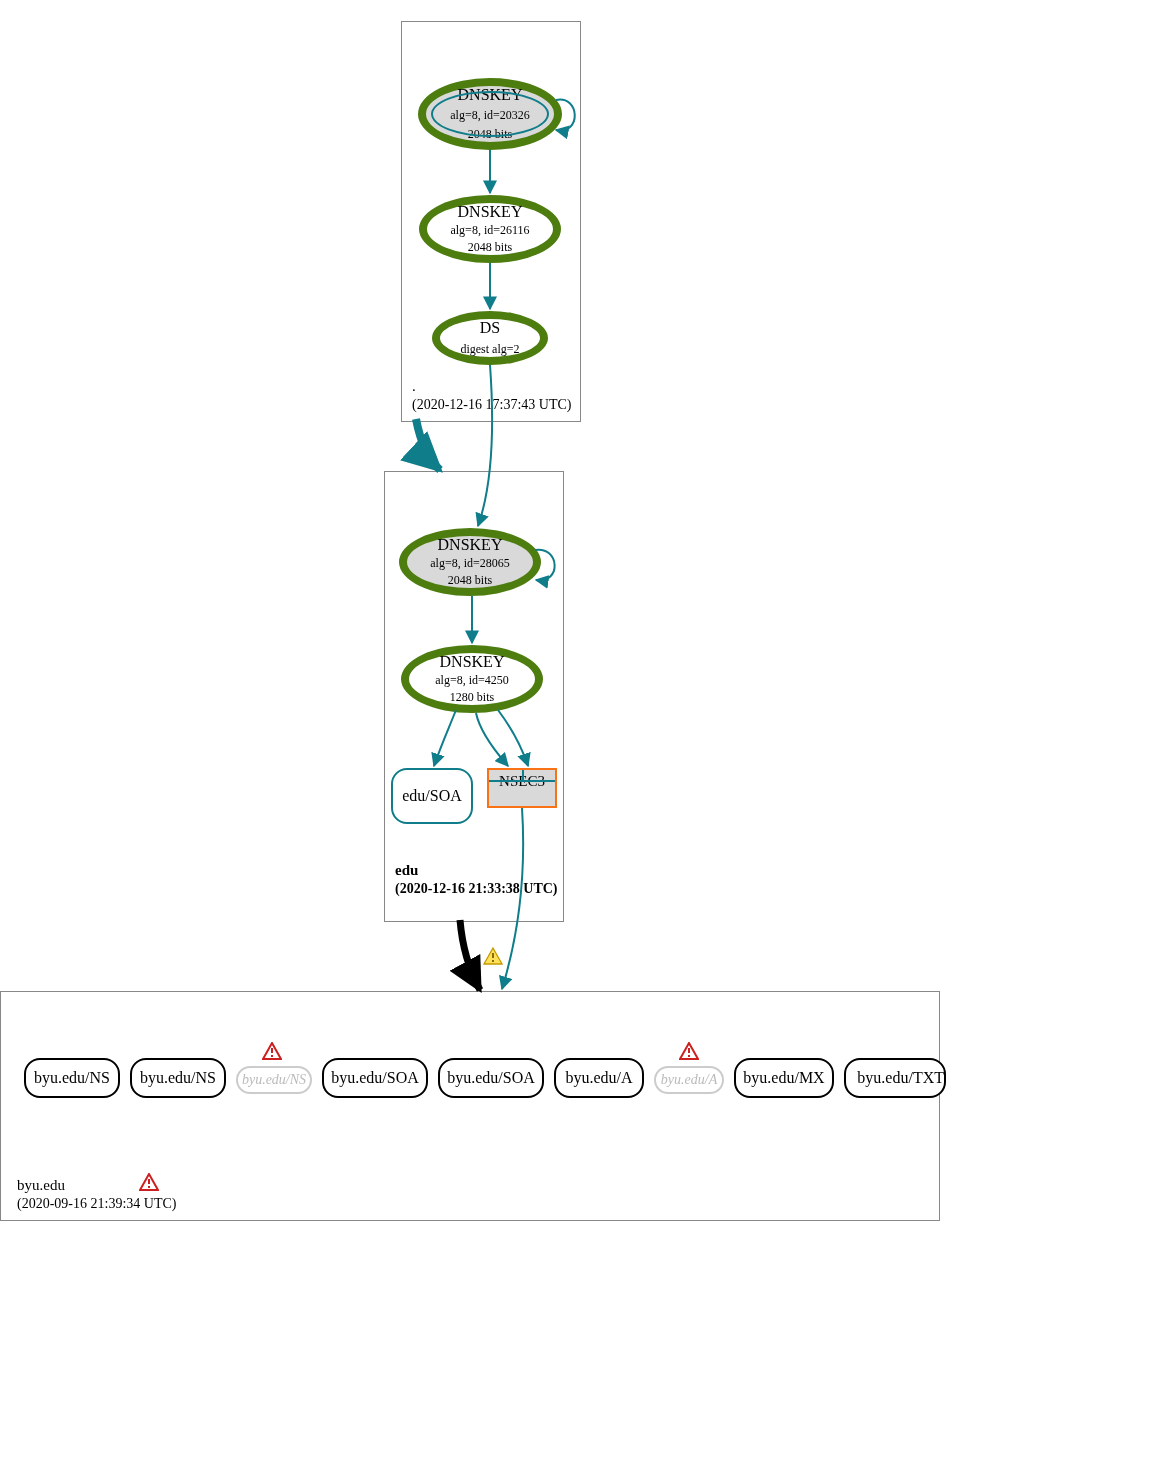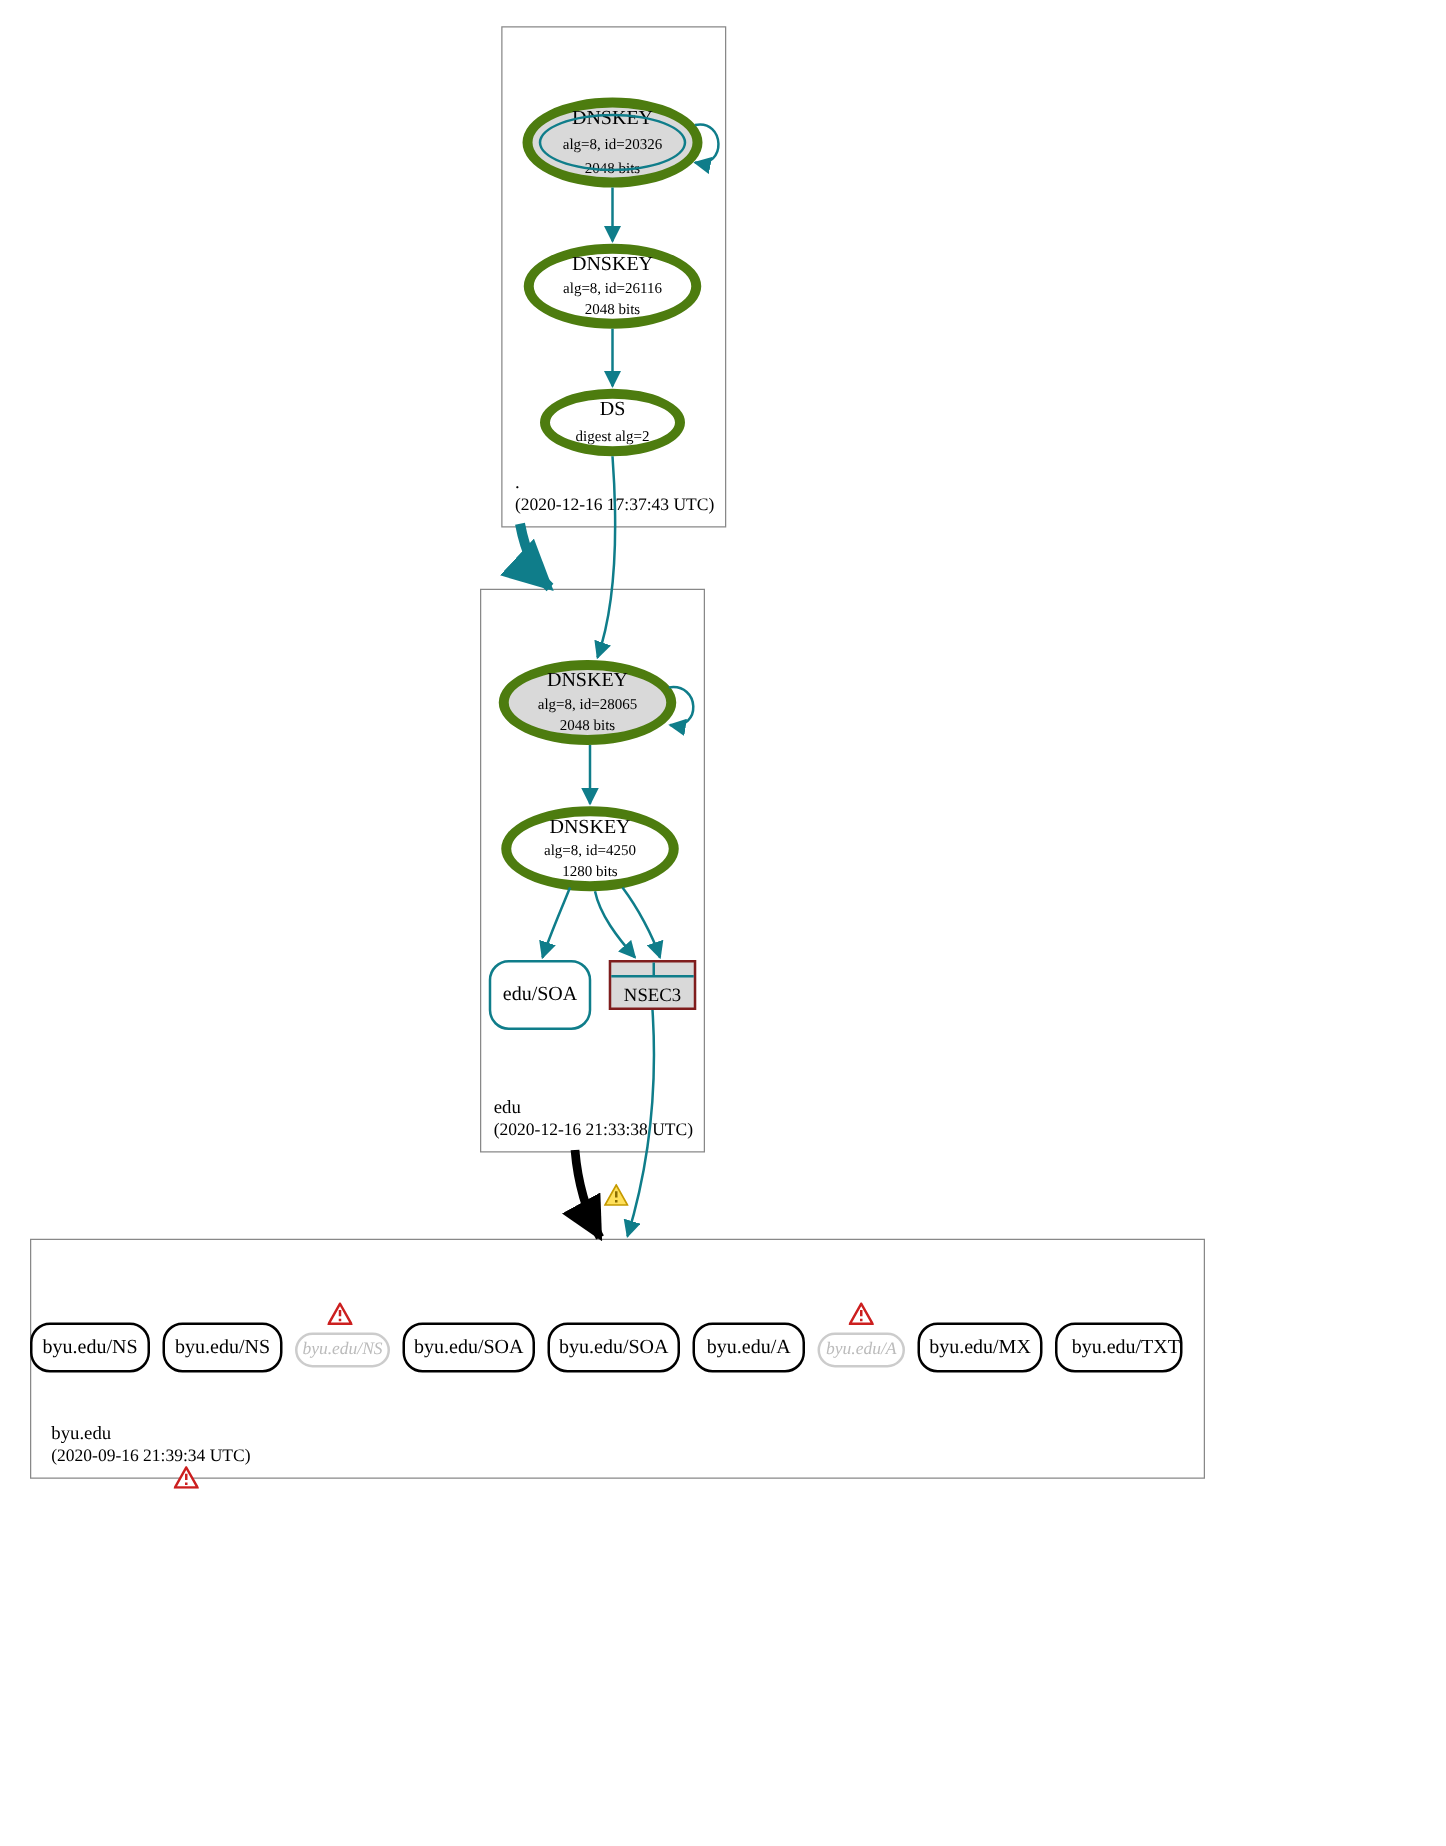--- a/index.html
+++ b/index.html
@@ -58,27 +58,27 @@
   }
   .roundrect.teal { border-color: #0f7d8a; }
   .roundrect.faded {
     border-color: #ccc;
     color: #bbb;
     font-style: italic;
     font-size: 14px;
   }
   .nsec3 {
     position: absolute;
-    border: 2px solid #7f1d1d;
+    border: 2px solid #f97316;
     background: #d9d9d9;
     font-size: 15px;
     display: flex;
     align-items: flex-end;
     justify-content: center;
-    padding-bottom: 0;
+    padding-bottom: 16px;
     box-sizing: border-box;
   }
   .nsec3 .tabs {
     position: absolute;
     top: 0; left: 0; right: 0;
     height: 10px;
     border-bottom: 2px solid #0f7d8a;
   }
   .nsec3 .tabs::after {
     content: "";
@@ -119,21 +119,21 @@
   <div class="sub">alg=8, id=26116</div>
   <div class="sub">2048 bits</div>
 </div>
 
 <div class="node ellipse" style="left:432px; top:311px; width:116px; height:54px;">
   <div class="title">DS</div>
   <div class="sub">digest alg=2</div>
 </div>
 
 <div class="zone" style="left:384px; top:471px; width:180px; height:451px;">
-  <div class="zone-label" style="left:10px; bottom:8px;">
+  <div class="zone-label" style="left:10px; bottom:24px;font-weight:bold;">
     <span class="name">edu</span>
     <span class="ts">(2020-12-16 21:33:38 UTC)</span>
   </div>
 </div>
 
 <div class="node ellipse filled" style="left:399px; top:528px; width:142px; height:68px;">
   <div class="title">DNSKEY</div>
   <div class="sub">alg=8, id=28065</div>
   <div class="sub">2048 bits</div>
 </div>
@@ -146,21 +146,21 @@
 
 <div class="node roundrect teal" style="left:391px; top:768px; width:82px; height:56px;">
   <span>edu/SOA</span>
 </div>
 
 <div class="nsec3" style="left:487px; top:768px; width:70px; height:40px;">
   <div class="tabs"></div>
   <span>NSEC3</span>
 </div>
 
-<div class="zone" style="left:24px; top:991px; width:940px; height:192px;">
+<div class="zone" style="left:0; top:991px; width:940px; height:230px;">
   <div class="zone-label" style="left:16px; bottom:8px;">
     <span class="name">byu.edu</span>
     <span class="ts">(2020-09-16 21:39:34 UTC)</span>
   </div>
 </div>
 
 <div class="node roundrect" style="left:24px; top:1058px; width:96px; height:40px;">
   <span>byu.edu/NS</span>
 </div>
 <div class="node roundrect" style="left:130px; top:1058px; width:96px; height:40px;">

